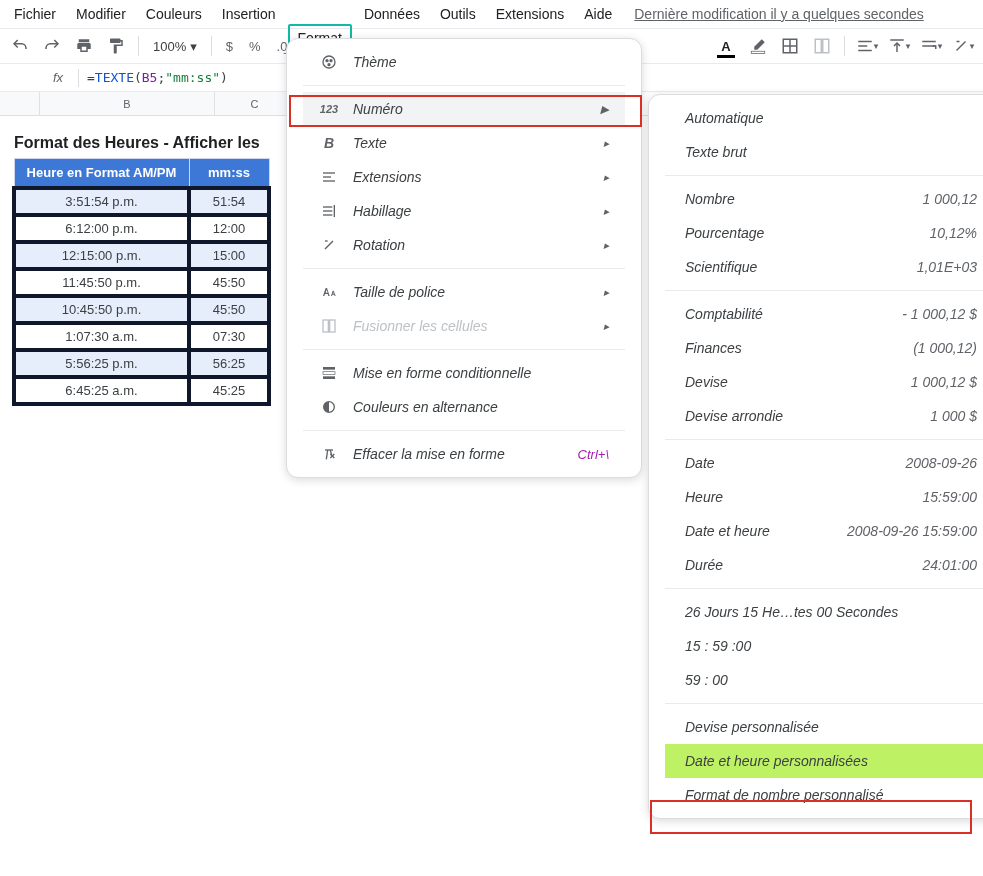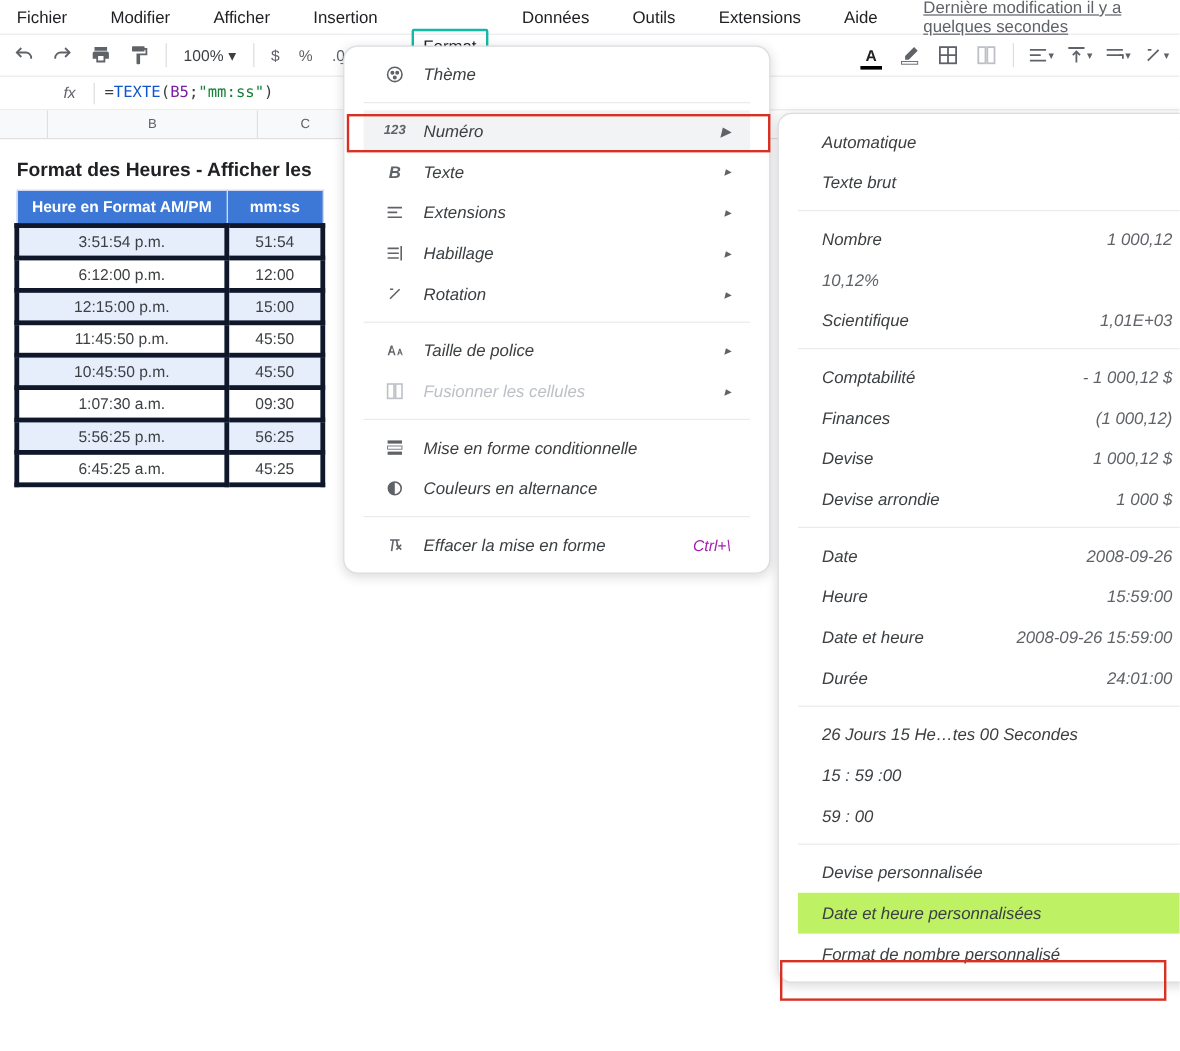--- a/index.html
+++ b/index.html
@@ -1,19 +1,19 @@
 <!DOCTYPE html>
 <html><head>
 <meta charset="utf-8">
 <style>
   * { box-sizing: border-box; margin: 0; padding: 0; }
   body { font-family: Arial, "Helvetica Neue", sans-serif; font-size: 13px; color: #3c4043; background: #fff; width: 983px; height: 876px; overflow: hidden; position: relative; }
 
   
-  .menubar { display: flex; align-items: center; height: 28px; padding: 0 6px; gap: 20px; }
+  .menubar { display: flex; align-items: center; height: 28px; padding: 0 6px; gap: 4px; }
   .menubar-item { padding: 4px 8px; color: #202124; font-size: 14px; cursor: default; }
   .last-edit { margin-left: 10px; color: #5f6368; text-decoration: underline; font-size: 14px; }
   .format-highlight { border: 2px solid #14b8a6; border-radius: 2px; margin-top: 48px; }
 
   
   .toolbar { display: flex; align-items: center; height: 36px; padding: 4px 6px; gap: 4px; border-top: 1px solid #e8eaed; border-bottom: 1px solid #e8eaed; }
   .tb-btn { display: inline-flex; align-items: center; justify-content: center; width: 28px; height: 28px; color: #5f6368; }
   .tb-zoom { display: inline-flex; align-items: center; gap: 4px; color: #3c4043; padding: 0 6px; font-size: 13px; }
   .tb-sep { width: 1px; height: 20px; background: #dadce0; margin: 0 4px; }
   .tb-text { padding: 0 6px; color: #5f6368; font-size: 13px; }
@@ -72,21 +72,21 @@
   .custom-dt-highlight { position: absolute; left: 650px; top: 800px; width: 322px; height: 34px; border: 2px solid #d93025; pointer-events: none; z-index: 100; }
 
   svg { display: block; }
 </style>
 </head>
 <body>
 
 <div class="menubar">
   <span class="menubar-item">Fichier</span>
   <span class="menubar-item">Modifier</span>
-  <span class="menubar-item">Afficher</span>
+  <span class="menubar-item">Couleurs</span>
   <span class="menubar-item">Insertion</span>
   <span class="menubar-item format-highlight">Format</span>
   <span class="menubar-item">Données</span>
   <span class="menubar-item">Outils</span>
   <span class="menubar-item">Extensions</span>
   <span class="menubar-item">Aide</span>
   <span class="last-edit">Dernière modification il y a quelques secondes</span>
 </div>
 
 <div class="toolbar">
@@ -217,21 +217,21 @@
     <tr>
           <td>11:45:50 p.m.</td>
           <td>45:50</td>
         </tr>
     <tr class="alt">
           <td>10:45:50 p.m.</td>
           <td>45:50</td>
         </tr>
     <tr>
           <td>1:07:30 a.m.</td>
-          <td>09:30</td>
+          <td>07:30</td>
         </tr>
     <tr class="alt">
           <td>5:56:25 p.m.</td>
           <td>56:25</td>
         </tr>
     <tr>
           <td>6:45:25 a.m.</td>
           <td>45:25</td>
         </tr>
   </tbody>
@@ -356,20 +356,21 @@
     </div>
   <div class="sub-row">
       <span class="sub-label">Texte brut</span>
     </div>
   <div class="menu-divider"></div>
   <div class="sub-row">
       <span class="sub-label">Nombre</span>
       <span class="sub-sample">1 000,12</span>
     </div>
   <div class="sub-row">
+      <span class="sub-label">Pourcentage</span>
       <span class="sub-sample">10,12%</span>
     </div>
   <div class="sub-row">
       <span class="sub-label">Scientifique</span>
       <span class="sub-sample">1,01E+03</span>
     </div>
   <div class="menu-divider"></div>
   <div class="sub-row">
       <span class="sub-label">Comptabilité</span>
       <span class="sub-sample">- 1 000,12 $</span>

